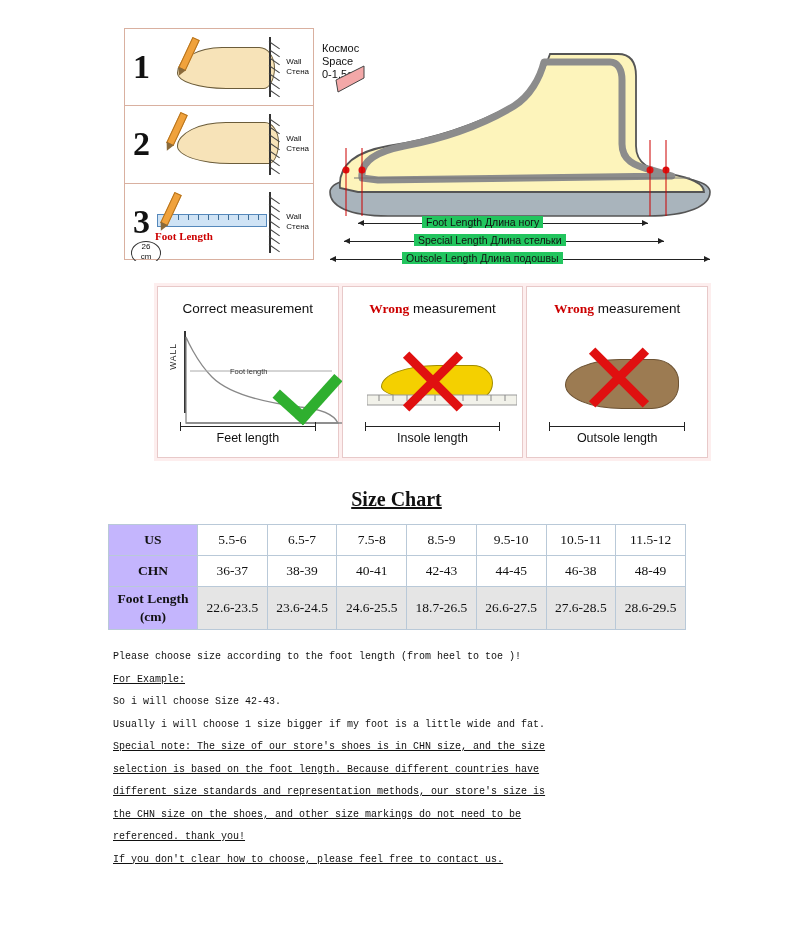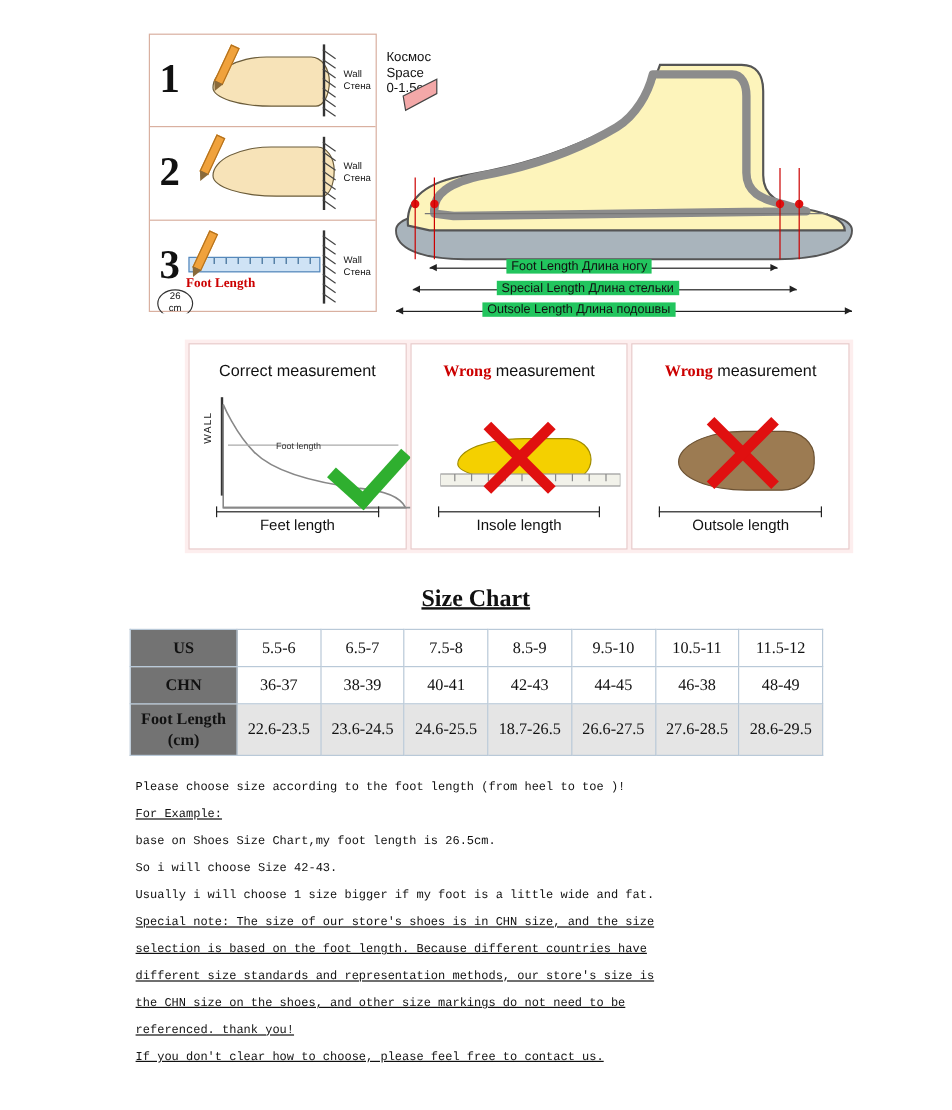--- a/index.html
+++ b/index.html
@@ -338,21 +338,21 @@
     font-size: 13.5px;
   }
   table.size-chart td {
     border: 1px solid #b9c9d8;
     text-align: center;
     height: 28px;
     padding: 1px 2px;
     color: #111;
   }
   table.size-chart td.rowhead {
-    background: #737373;
+    background: #c4b5fd;
     font-weight: bold;
     width: 84px;
   }
   table.size-chart tr.footlen td:not(.rowhead) { background: #e5e5e5; }
   table.size-chart tr.footlen td.rowhead { line-height: 18px; padding: 3px 0; }
 
   
   .notes {
     position: absolute;
     left: 113px;
@@ -567,21 +567,20 @@
     <td>26.6-27.5</td>
     <td>27.6-28.5</td>
     <td>28.6-29.5</td>
   </tr>
 </tbody>
   </table>
 
 <div class="notes">
   <p>Please choose size according to the foot length (from heel to toe )!</p>
   <p class="u">For Example:</p>
-  <p>base on Shoes Size Chart,my foot length is 26.5cm.</p>
   <p>So i will choose Size 42-43.</p>
   <p>Usually i will choose 1 size bigger if my foot is a little wide and fat.</p>
   <p class="u">Special note: The size of our store's shoes is in CHN size, and the size</p>
   <p class="u">selection is based on the foot length. Because different countries have</p>
   <p class="u">different size standards and representation methods, our store's size is</p>
   <p class="u">the CHN size on the shoes, and other size markings do not need to be</p>
   <p class="u">referenced. thank you!</p>
   <p class="u">If you don't clear how to choose, please feel free to contact us.</p>
 </div>
 

